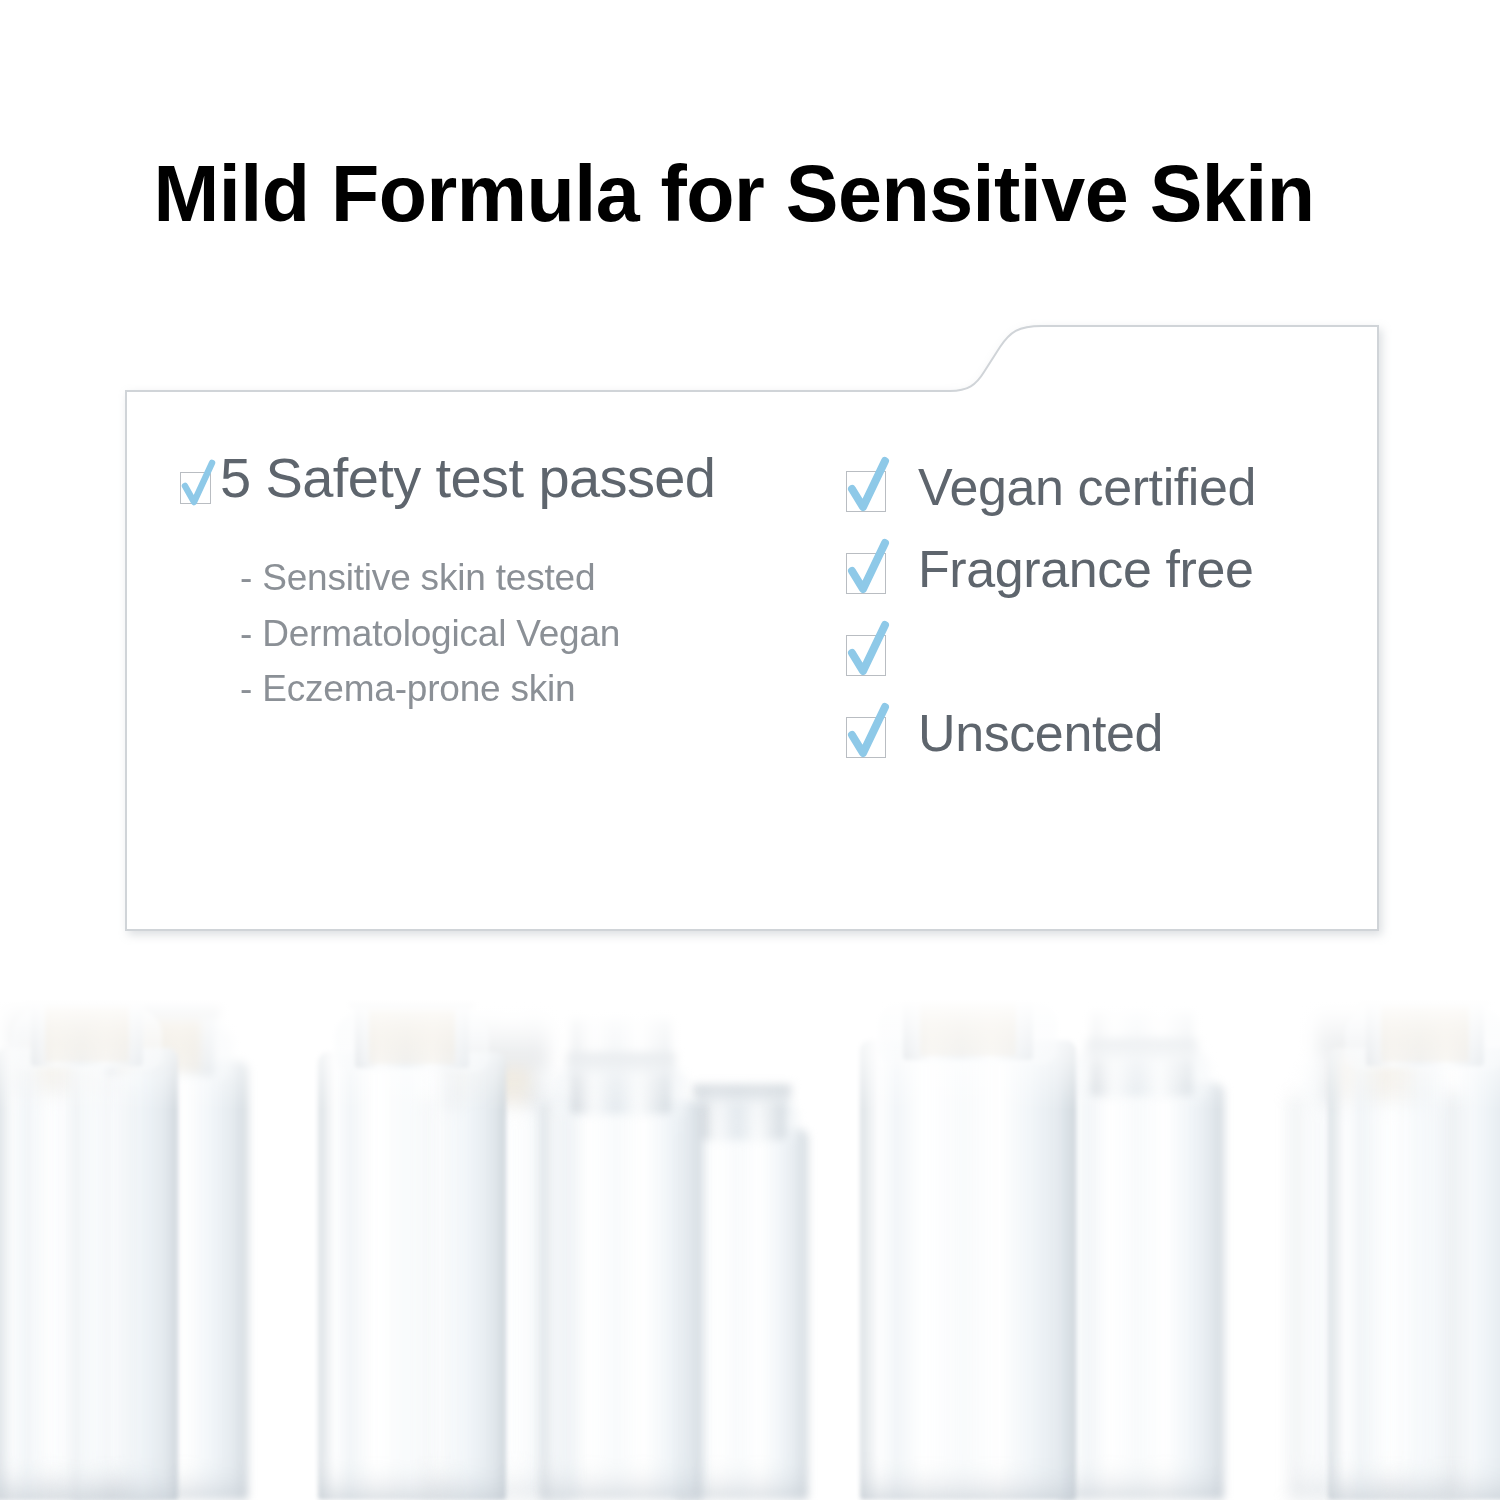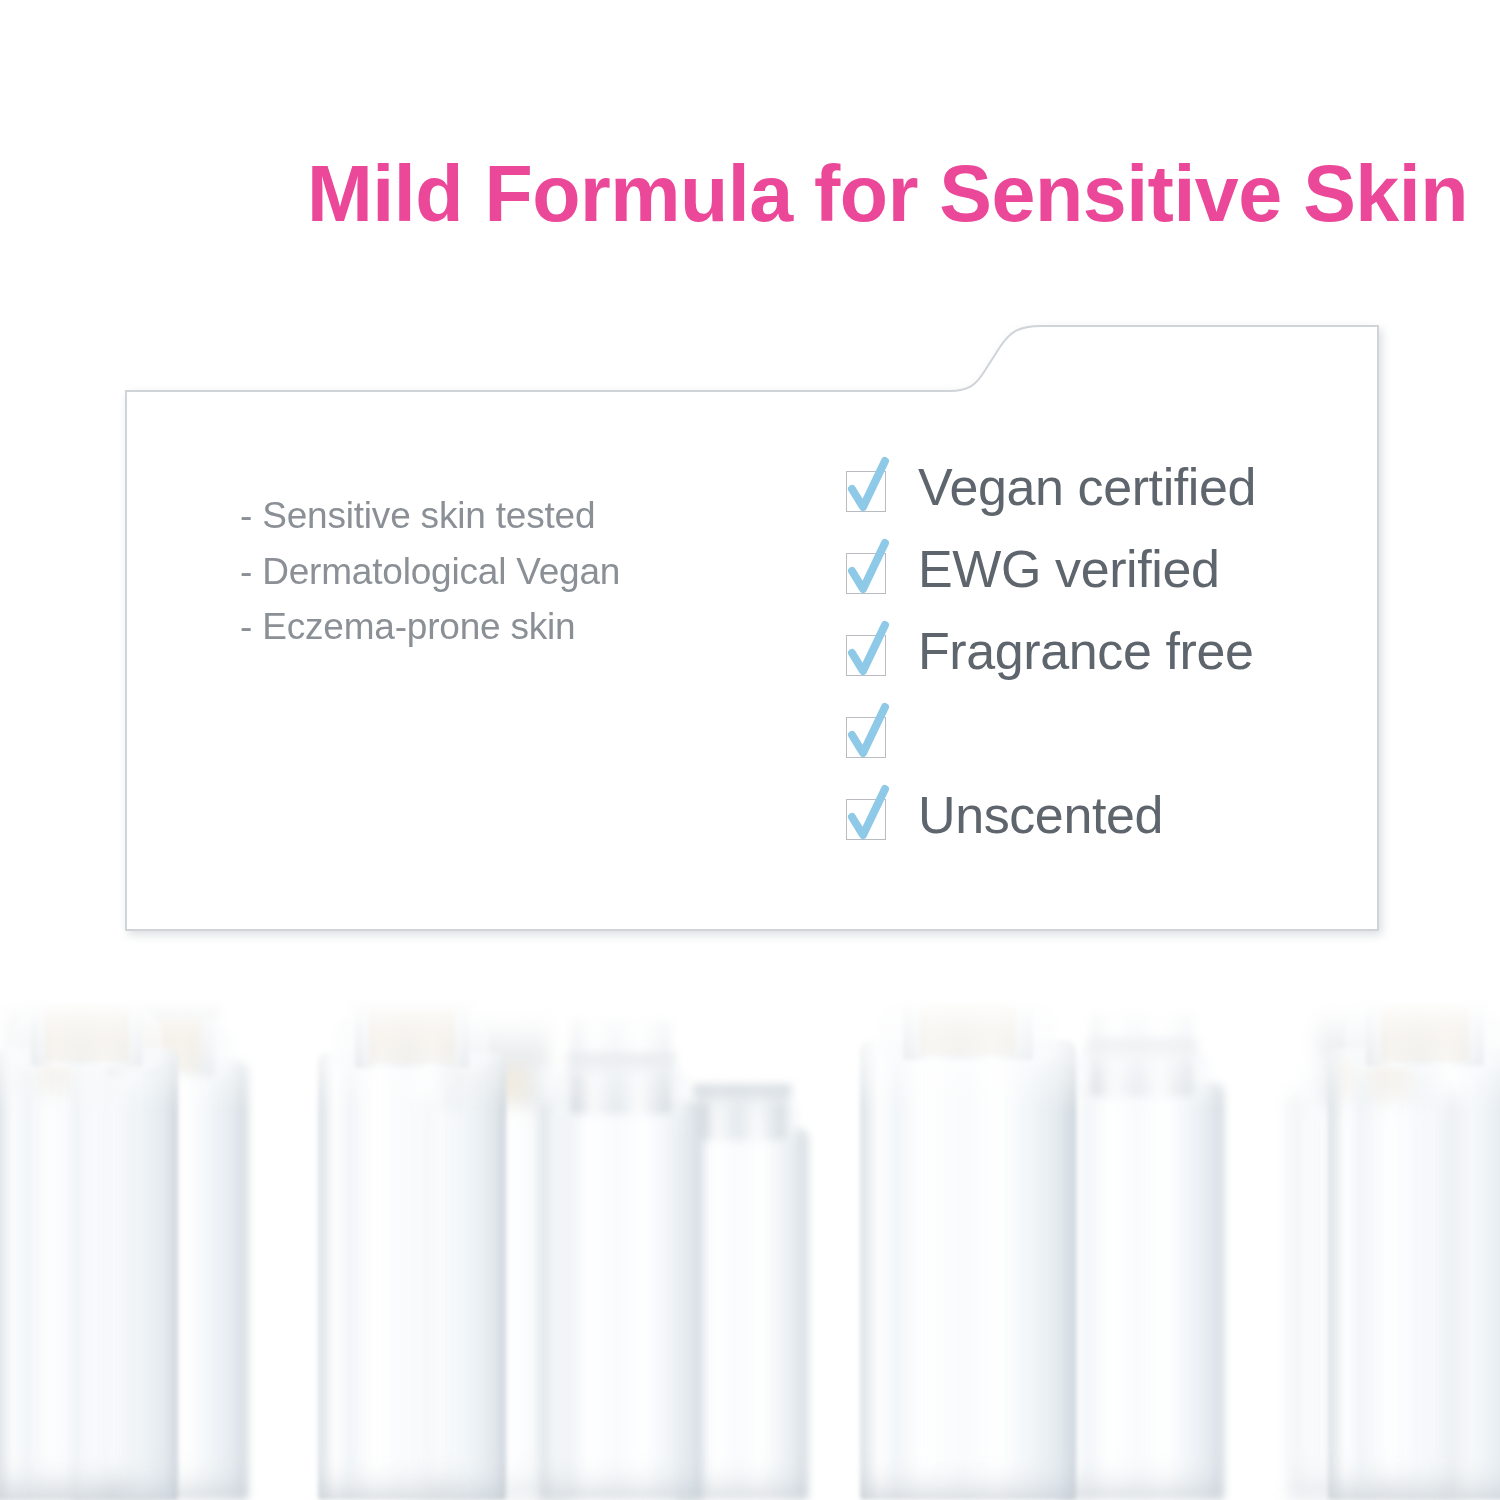--- a/index.html
+++ b/index.html
@@ -15,25 +15,25 @@
     position:relative;
     width:1500px; height:1500px;
     background:#ffffff;
   }
 
   
   .title {
     position:absolute;
     left:0; top:148px;
     width:1468px;
-    text-align:right;
+    text-align:center;
     font-size:79px;
     font-weight:bold;
     letter-spacing:-0.5px;
-    color:#ec4899;
+    color:#000000;
     font-family:"Liberation Sans", sans-serif;
     white-space:nowrap;
   }
 
   
   .card-wrap {
     position:absolute;
     left:112px; top:306px;
     width:1282px; height:640px;
   }
@@ -212,20 +212,29 @@
                L 872 66
                C 864 79 856 85 838 85
                Z" fill="#ffffff" stroke="#d0d4d8" stroke-width="2" filter="url(#cardshadow)"></path>
     </svg>
 
     <div class="card-body">
       <div class="columns">
 
         <div class="col-left">
 
+          <div class="head-row">
+            <span class="cbox">
+              <span class="box"></span>
+              <svg width="40" height="52" viewBox="0 0 40 52">
+                <path d="M 7 26 L 16 42 L 34 3" fill="none" stroke="#8ec9e8" stroke-width="6.5" stroke-linecap="round" stroke-linejoin="round"></path>
+              </svg>
+            </span>
+            <span class="head-text">5 Safety test passed</span>
+          </div>
 
           <div class="sublist">
             <div class="sub-item">- Sensitive skin tested</div>
             <div class="sub-item">- Dermatological Vegan</div>
             <div class="sub-item">- Eczema-prone skin</div>
           </div>
 
         </div>
 
         <div class="col-right">
@@ -233,29 +242,20 @@
           <div class="right-item">
             <span class="cbox">
               <span class="box"></span>
               <svg width="52" height="60" viewBox="0 0 52 60">
                 <path d="M 10 32 L 21 50 L 43 4" fill="none" stroke="#8ec9e8" stroke-width="8" stroke-linecap="round" stroke-linejoin="round"></path>
               </svg>
             </span>
             <span class="right-text">Vegan certified</span>
           </div>
 
-          <div class="right-item">
-            <span class="cbox">
-              <span class="box"></span>
-              <svg width="52" height="60" viewBox="0 0 52 60">
-                <path d="M 10 32 L 21 50 L 43 4" fill="none" stroke="#8ec9e8" stroke-width="8" stroke-linecap="round" stroke-linejoin="round"></path>
-              </svg>
-            </span>
-            <span class="right-text">EWG verified</span>
-          </div>
 
           <div class="right-item">
             <span class="cbox">
               <span class="box"></span>
               <svg width="52" height="60" viewBox="0 0 52 60">
                 <path d="M 10 32 L 21 50 L 43 4" fill="none" stroke="#8ec9e8" stroke-width="8" stroke-linecap="round" stroke-linejoin="round"></path>
               </svg>
             </span>
             <span class="right-text">Fragrance free</span>
           </div>

